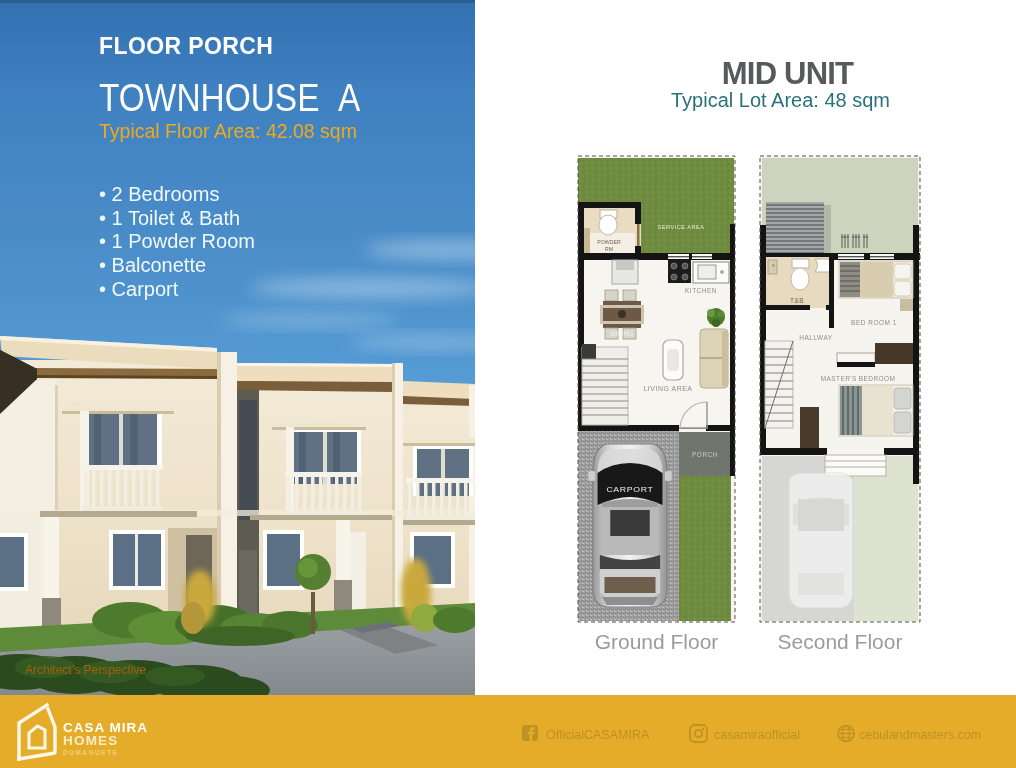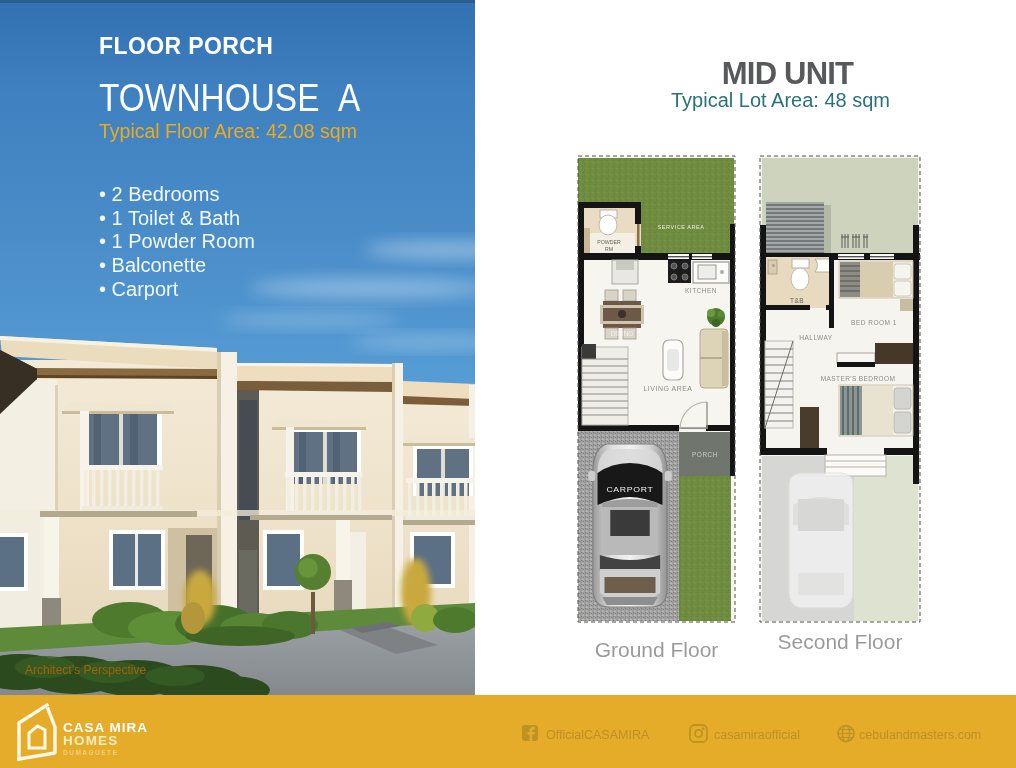--- a/index.html
+++ b/index.html
@@ -583,21 +583,21 @@
 <g opacity="0.75">
 <path d="M31 330 Q31 322 42 320 L84 320 Q95 322 95 330 L95 440 Q95 452 84 455 L42 455 Q31 452 31 440 Z" fill="#f4f4f4" stroke="#dcdcda" stroke-width="1"></path>
 <path d="M35 352 Q48 344 63 344 Q78 344 91 352 L91 372 L35 372 Z" fill="#e2e2e0"></path>
 <rect x="40" y="346" width="46" height="32" fill="#d8d8d6"></rect>
 <rect x="40" y="420" width="46" height="22" fill="#e6e6e4"></rect>
 </g>
 
 <rect x="2" y="3" width="160" height="466" fill="none" stroke="#50504a" stroke-width="1" stroke-dasharray="4 3"></rect>
 </svg></div>
 
-<div class="abs" style="left:576px;top:630px;width:161px;text-align:center;color:#9b9b9b;font-size:21px;margin-top:8px;">Ground Floor</div>
+<div class="abs" style="left:576px;top:630px;width:161px;text-align:center;color:#9b9b9b;font-size:21px;">Ground Floor</div>
 
 <div class="abs" style="left:758px;top:630px;width:164px;text-align:center;color:#9b9b9b;font-size:21px;">Second Floor</div>
 
 <div class="abs" style="left:0;top:695px;width:1016px;height:73px;background:#e5ac29;"></div>
 <div class="abs" style="left:16px;top:700px;"><svg width="200" height="66" viewBox="0 0 200 66">
 
 <g fill="none" stroke="#fdf8ea" stroke-width="3.4" stroke-linejoin="miter" stroke-linecap="square">
 <path d="M3 59 L3 23 L31 5"></path>
 <path d="M32 9 L39 27 L39 53 L3 59" stroke-linejoin="bevel"></path>
 <path d="M13 48 L13 33 L21.5 26 L29 30 L29 48 Z" stroke-width="3"></path>

